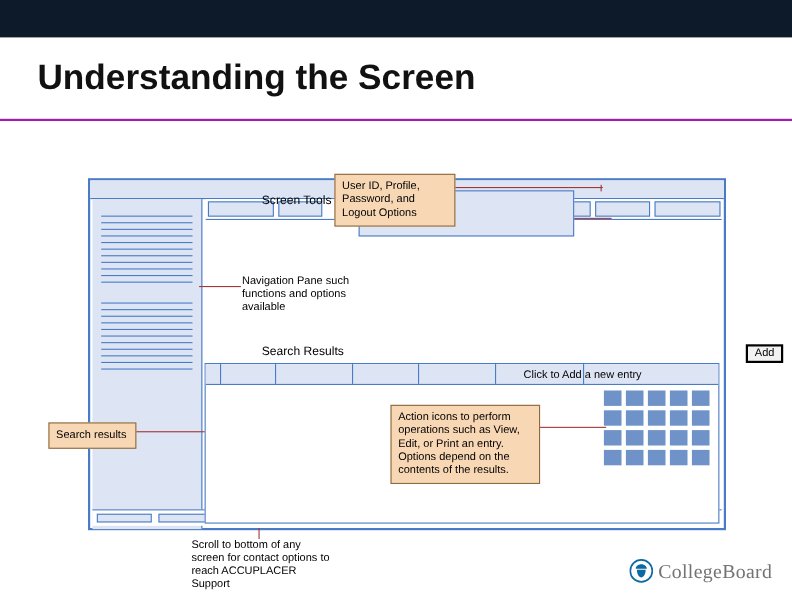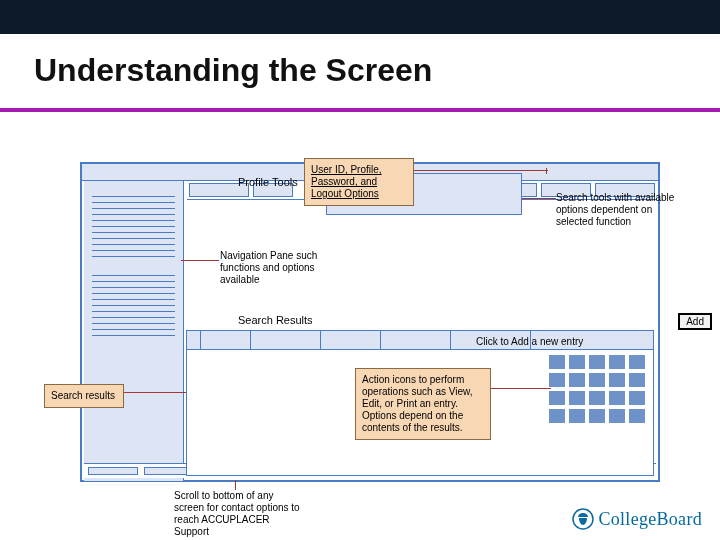--- a/index.html
+++ b/index.html
@@ -12,21 +12,21 @@
     overflow: hidden;
   }
 
   
   .title-band {
     position: absolute;
     left: 0; top: 0;
     width: 720px;
     height: 108px;
     background: #fff;
-    border-bottom: 4px solid #a21caf;
+    border-bottom: 2px solid #a21caf;
   }
   .title-band .dark {
     position: absolute;
     left: 0; top: 0;
     width: 720px; height: 34px;
     background: #0d1a2a;
   }
   .title-text {
     position: absolute;
     left: 34px; top: 52px;
@@ -34,21 +34,21 @@
     font-weight: bold;
     color: #111;
   }
 
   
   .brand {
     position: absolute;
     right: 18px; bottom: 10px;
     display: flex;
     align-items: center;
-    color: #0369a1;
+    color: #737373;
   }
   .brand svg { margin-right: 4px; }
   .brand-text {
     font-family: Georgia, 'Times New Roman', serif;
     font-size: 18px;
     letter-spacing: 0.3px;
   }
 
   
   .stage { position: absolute; left:0; top:0; width:720px; height:540px; }
@@ -232,21 +232,21 @@
       <div class="nav-line"></div>
     </div>
     <div class="app-footer">
       <div class="foot-box" style="left:4px;  width:50px;"></div>
       <div class="foot-box" style="left:60px; width:50px;"></div>
       <div class="foot-box" style="left:116px;width:50px;"></div>
       <div class="foot-box" style="left:172px;width:70px;"></div>
     </div>
   </div>
 
-  <div class="lbl-search-tools">Profile Tools</div>
+  <div class="lbl-search-tools">Screen Tools</div>
   <div class="search-tools-area"></div>
 
   <div class="lbl-search-results">Search Results</div>
   <div class="search-results-area">
     <div class="results-headerbar">
       <div class="results-col" style="left:0;   width:14px;"></div>
       <div class="results-col" style="left:14px;width:50px;"></div>
       <div class="results-col" style="left:64px;width:70px;"></div>
       <div class="results-col" style="left:134px;width:60px;"></div>
       <div class="results-col" style="left:194px;width:70px;"></div>
@@ -272,25 +272,24 @@
       <div></div>
         <div></div>
         <div></div>
         <div></div>
         <div></div>
     </div>
   </div>
   <div class="add-btn" style="top:313px;">Add</div>
   <div class="lbl-add">Click to Add a new entry</div>
 
-  <div class="callout" style="left:304px; top:158px; width:110px;text-decoration:underline;">User ID, Profile, Password, and Logout Options</div>
+  <div class="callout" style="left:304px; top:158px; width:110px;">User ID, Profile, Password, and Logout Options</div>
   <div class="connector" style="left:414px; top:170px; width:134px; height:1px;"></div>
   <div class="connector" style="left:546px; top:168px; width:1px; height:6px;"></div>
 
-  <div class="plain-callout" style="left:556px; top:192px; width:120px;">Search tools with available options dependent on selected function</div>
   <div class="connector" style="left:522px; top:198px; width:34px; height:1px;"></div>
 
   <div class="plain-callout" style="left:220px; top:250px; width:120px;">Navigation Pane such functions and options available</div>
   <div class="connector" style="left:181px; top:260px; width:38px; height:1px;"></div>
 
   <div class="callout" style="left:44px; top:384px; width:80px; text-align:left;">Search results</div>
   <div class="connector" style="left:124px; top:392px; width:62px; height:1px;"></div>
 
   <div class="callout" style="left:355px; top:368px; width:136px;">Action icons to perform operations such as View, Edit, or Print an entry. Options depend on the contents of the results.</div>
   <div class="connector" style="left:491px; top:388px; width:60px; height:1px;"></div>

